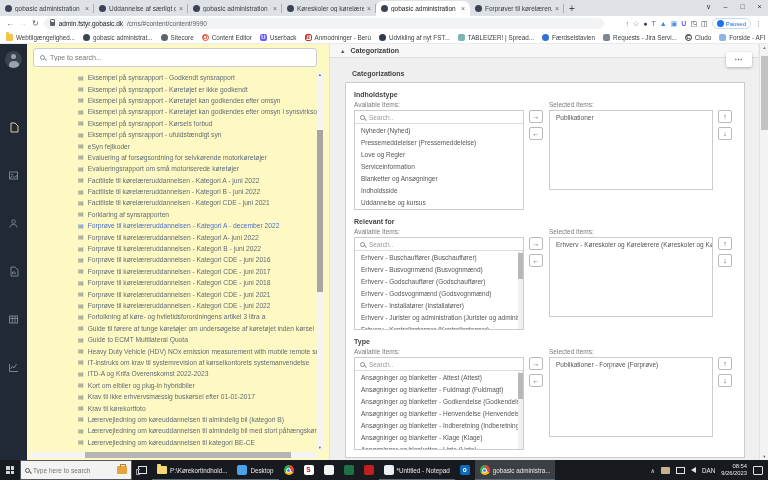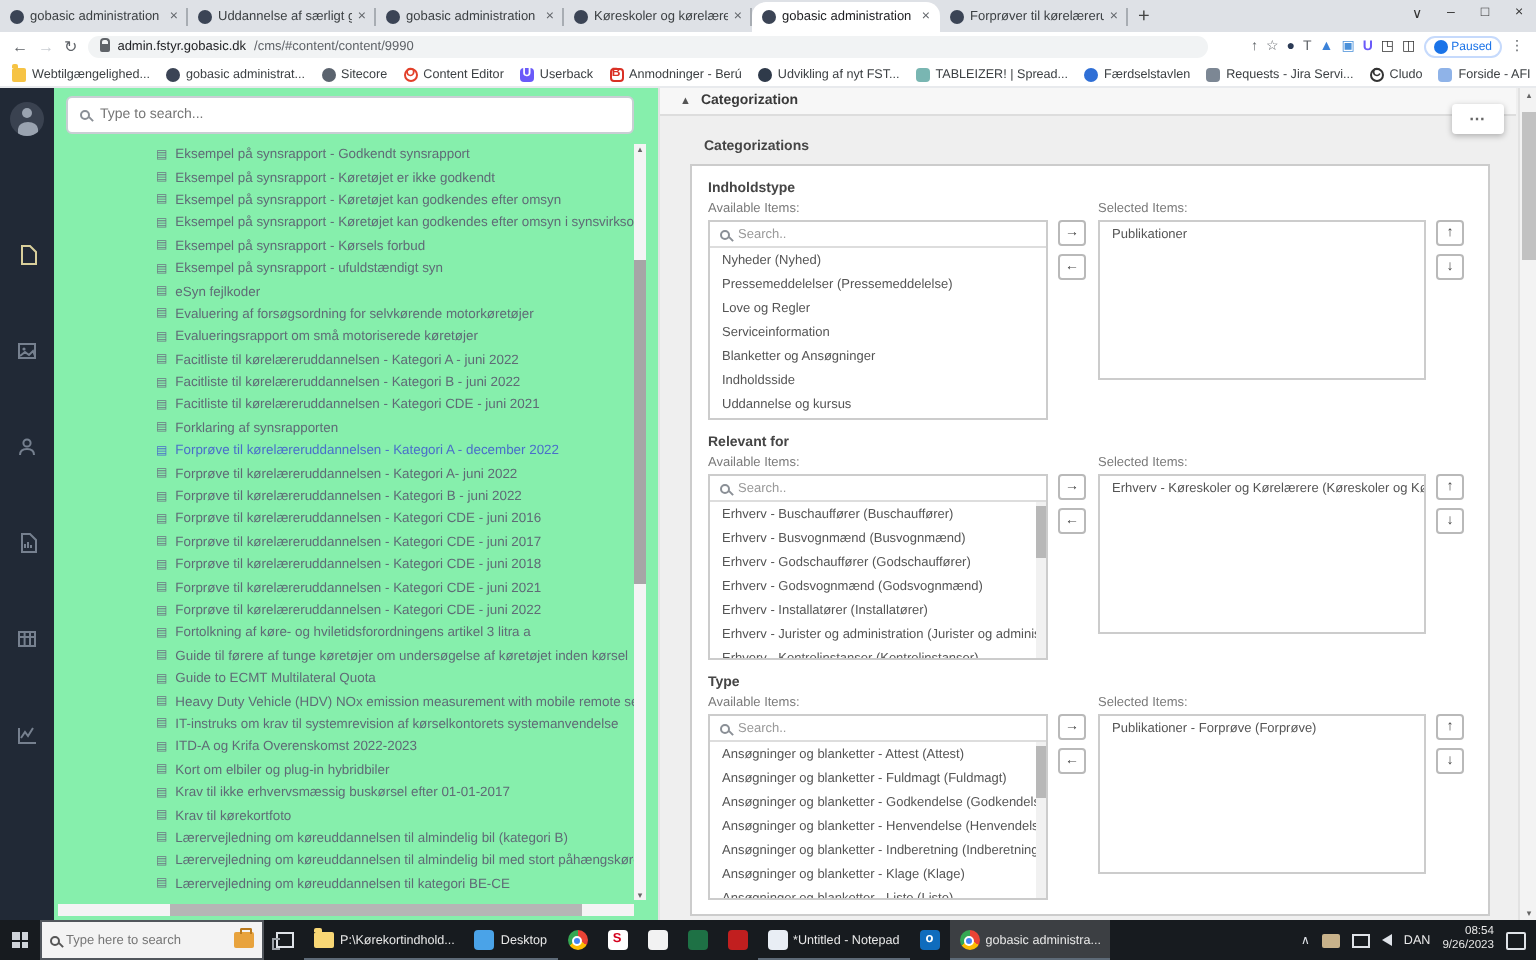--- a/index.html
+++ b/index.html
@@ -47,21 +47,21 @@
 .rail{position:absolute;left:0;top:0;width:27px;height:416px;background:#212936;display:flex;flex-direction:column;align-items:center}
 .avatar{width:17px;height:17px;border-radius:50%;background:#3a4250;margin-top:7px;position:relative;overflow:hidden;flex:none}
 .avatar::before{content:"";position:absolute;top:3px;left:6px;width:5px;height:5px;border-radius:50%;background:#9aa3b0}
 .avatar::after{content:"";position:absolute;top:9.5px;left:3.5px;width:10px;height:7px;border-radius:50% 50% 0 0;background:#9aa3b0}
 .railicon{width:27px;height:14px;margin-top:34px;display:flex;align-items:center;justify-content:center;color:#76808f}
 .railicon.first{margin-top:52px}
 .railicon.active{color:#d9cf9b}
 .railicon svg{width:11px;height:11px}
 
 
-.treepanel{position:absolute;left:27px;top:0;width:303px;height:416px;background:#86efac;border-right:1px solid #e3e3e3}
+.treepanel{position:absolute;left:27px;top:0;width:303px;height:416px;background:#fef9c3;border-right:1px solid #e3e3e3}
 .treesearch{position:absolute;left:6px;top:4px;width:284px;height:19px;border:1px solid #c9ced4;border-radius:3px;display:flex;align-items:center;padding:0 6px;gap:5px;background:#fff}
 .treesearch input{border:none;outline:none;font-size:7px;color:#333;width:100%;font-family:inherit;background:transparent}
 .mag{width:5px;height:5px;border:1px solid #8a8f96;border-radius:50%;position:relative;flex:none}
 .mag::after{content:"";position:absolute;width:3px;height:1px;background:#8a8f96;transform:rotate(45deg);right:-2.5px;bottom:-1px}
 .treelist{position:absolute;left:0;top:28px;width:291px;height:378px;overflow:hidden}
 .titem{display:flex;align-items:center;gap:4px;height:11.4px;padding-left:51px;font-size:6.7px;color:#5f6b76;white-space:nowrap;overflow:hidden}
 .titem .doc{font-size:6px;color:#6b7682;flex:none;line-height:1}
 .titem.selected{color:#4a6fc9}
 .titem.selected .doc{color:#4a6fc9}
 .tree-vscroll{position:absolute;right:6px;top:28px;width:6px;height:378px;background:#f4f4f4;font-size:4.5px;color:#666;text-align:center}

